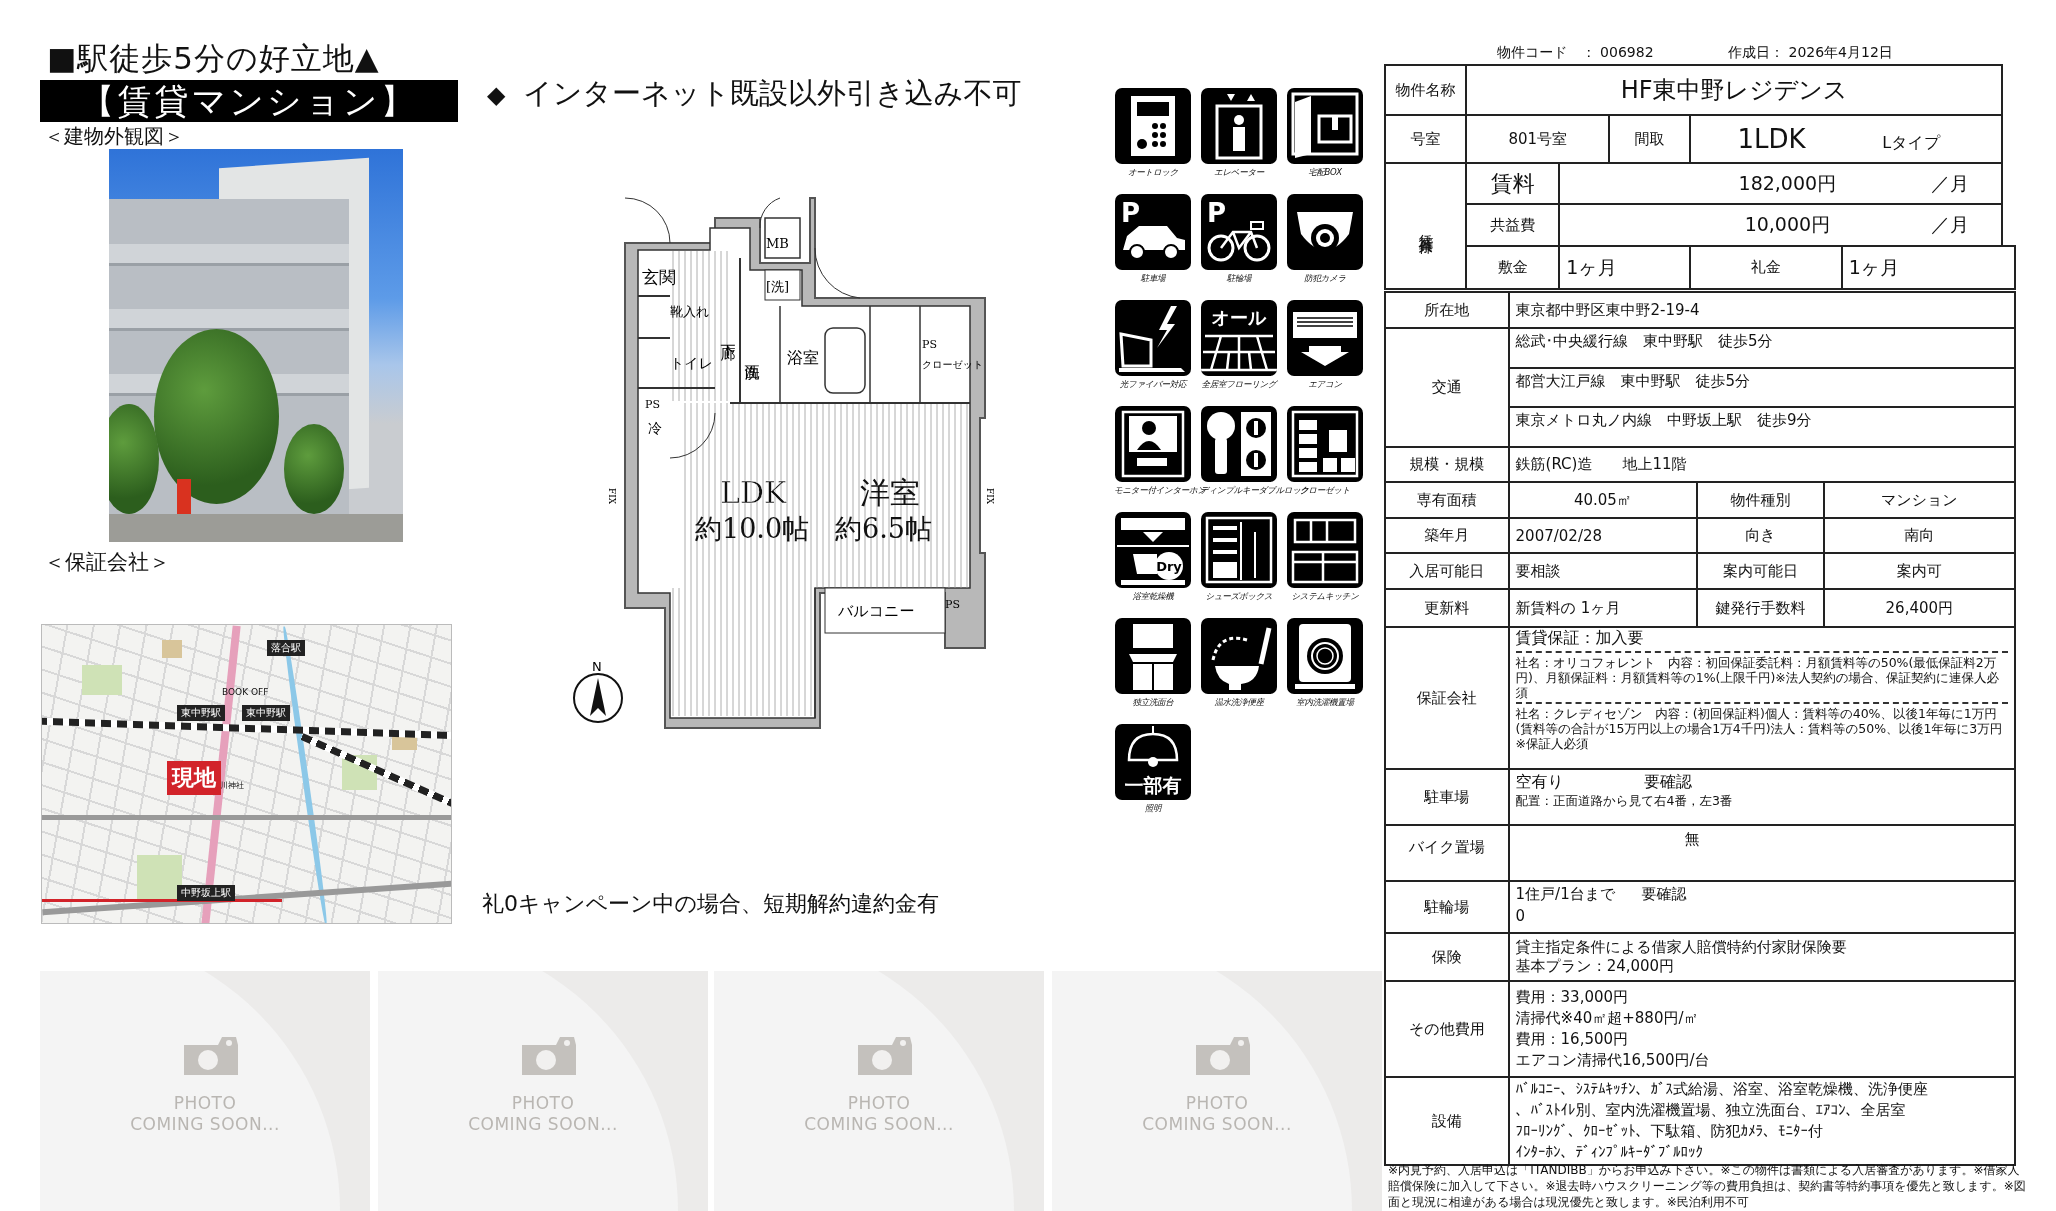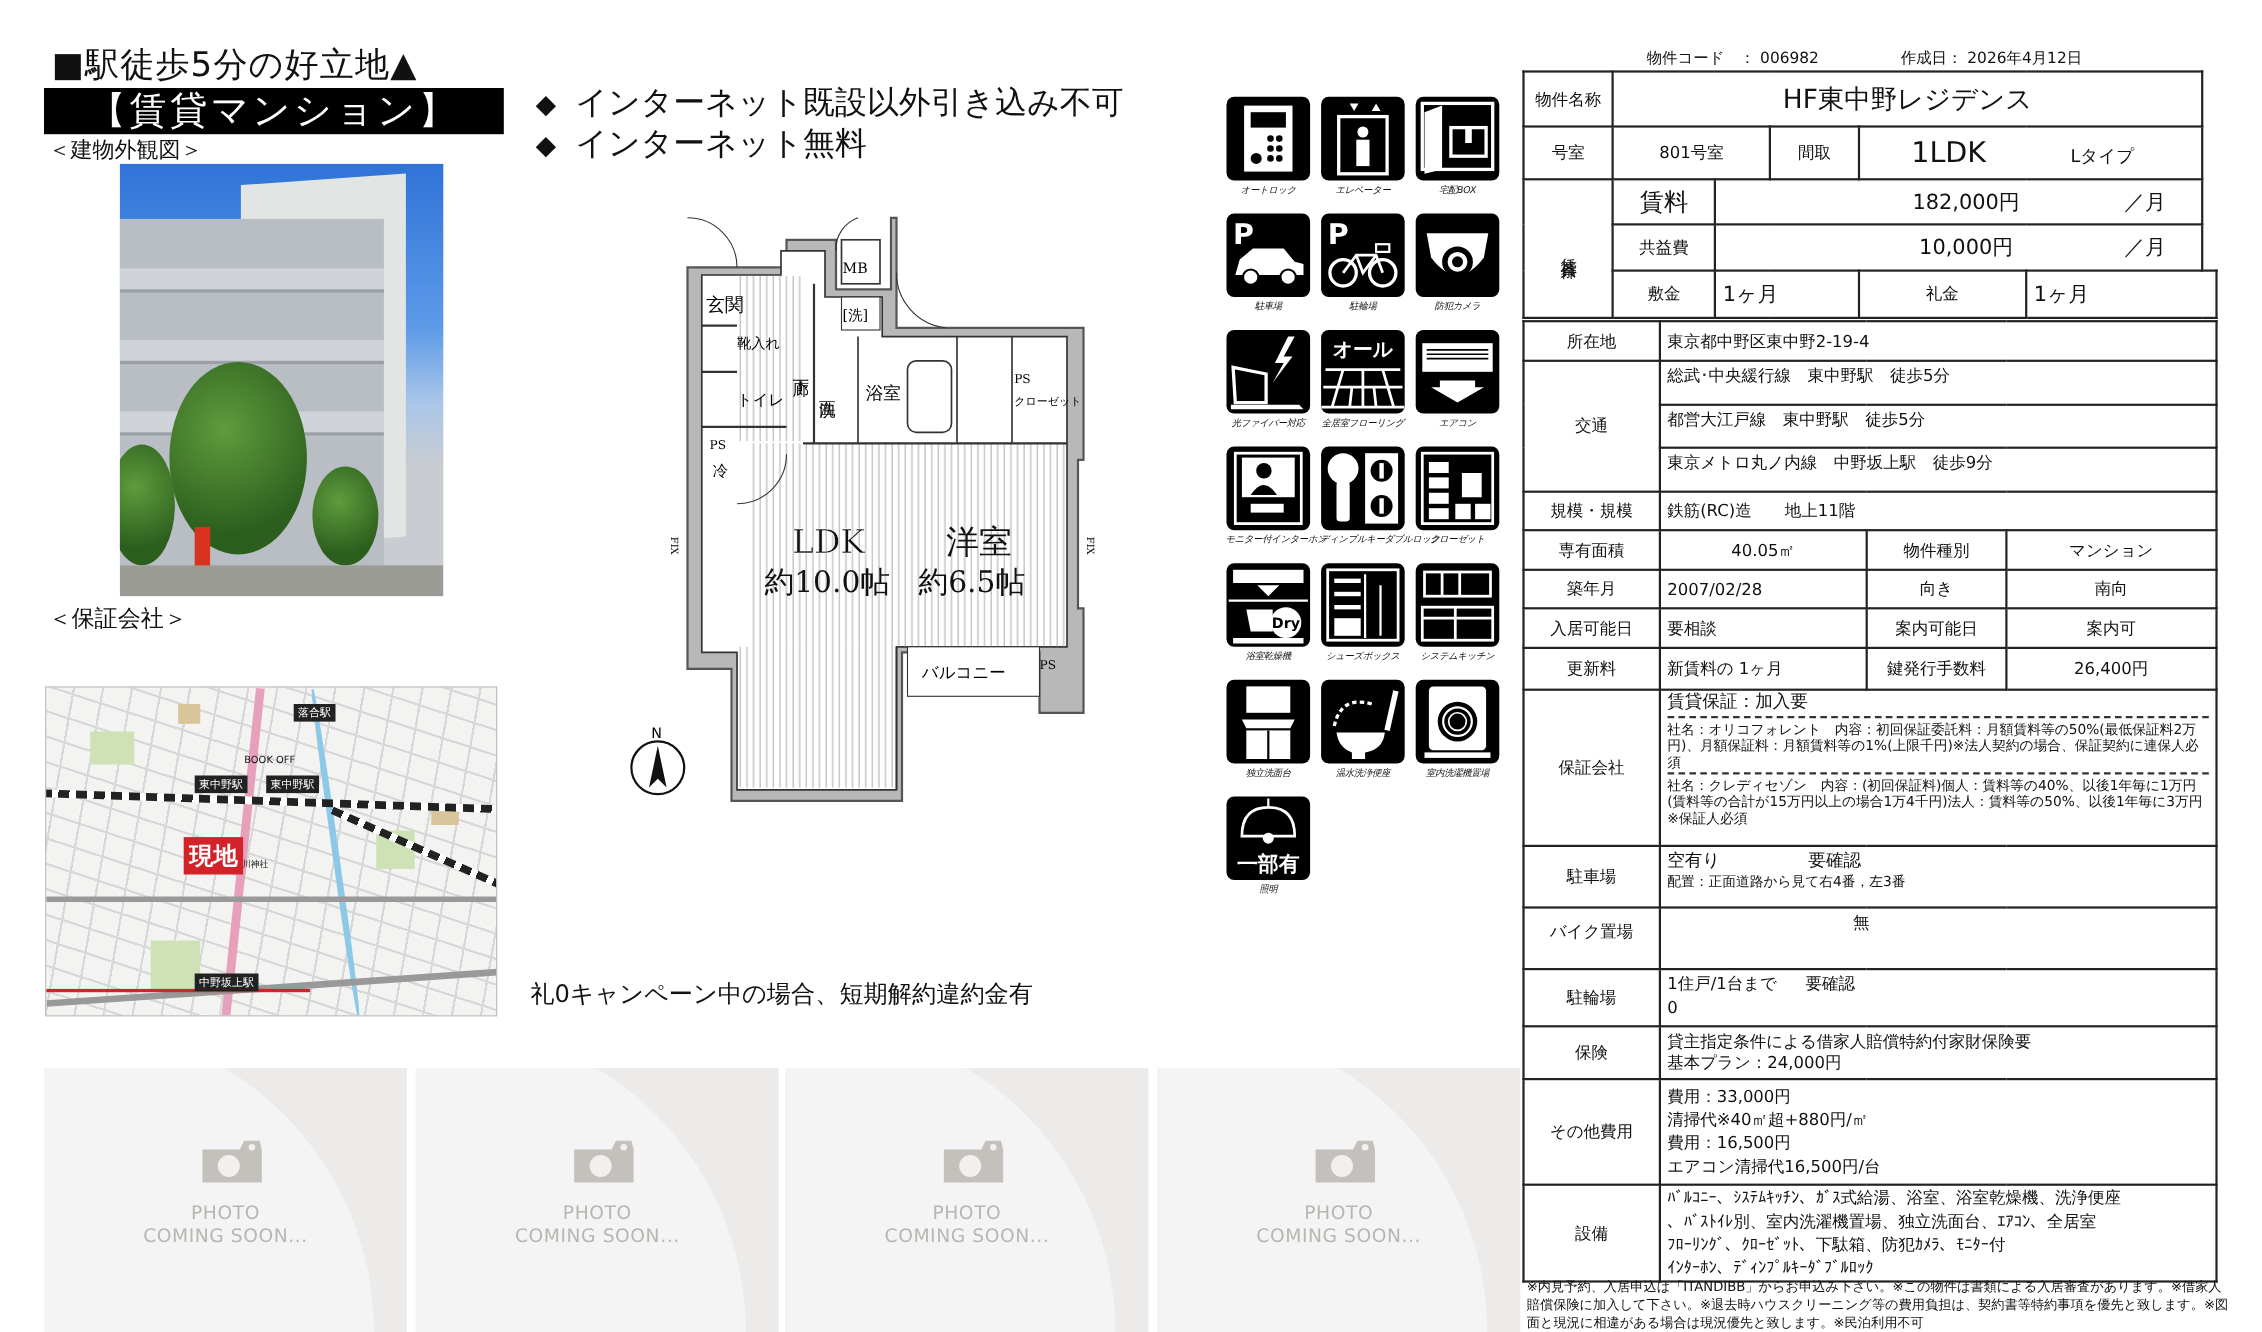--- a/index.html
+++ b/index.html
@@ -123,21 +123,20 @@
   <span class="map-label" style="left:135px;top:80px">東中野駅</span>
   <span class="map-label" style="left:200px;top:80px">東中野駅</span>
   <span class="map-label" style="left:135px;top:260px">中野坂上駅</span>
   <span class="abs" style="left:180px;top:62px;font-size:9px">BOOK OFF</span>
   <span class="abs" style="left:170px;top:155px;font-size:8px">氷川神社</span>
   <span id="map-here" class="abs">現地</span>
 </div>
 
 <ul id="features" class="abs">
   <li><span class="dia">◆</span><span>インターネット既設以外引き込み不可</span></li>
-  <li><span class="dia">◆</span><span>インターネット無料</span></li>
 </ul>
 
 <div id="floorplan" class="abs">
   <svg width="450" height="545" viewBox="0 0 450 545" font-family="DejaVu Serif, serif">
     <defs>
       <pattern id="floor" width="6" height="10" patternUnits="userSpaceOnUse">
         <line x1="1" y1="0" x2="1" y2="10" stroke="#999" stroke-width="0.8"></line>
       </pattern>
     </defs>
 

